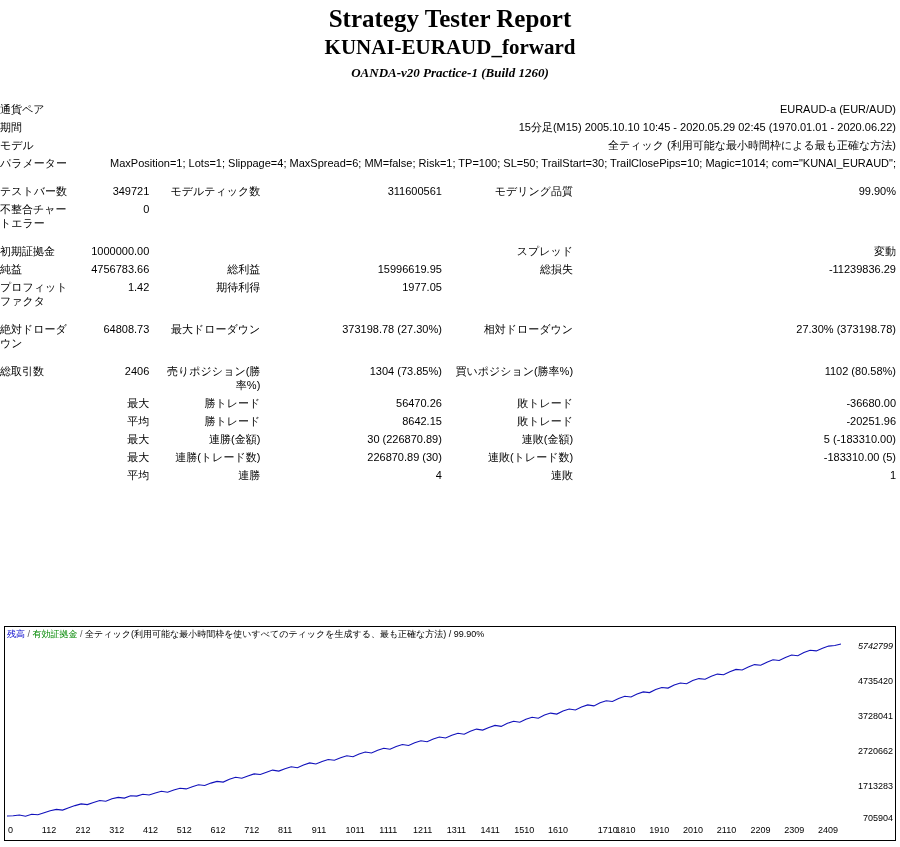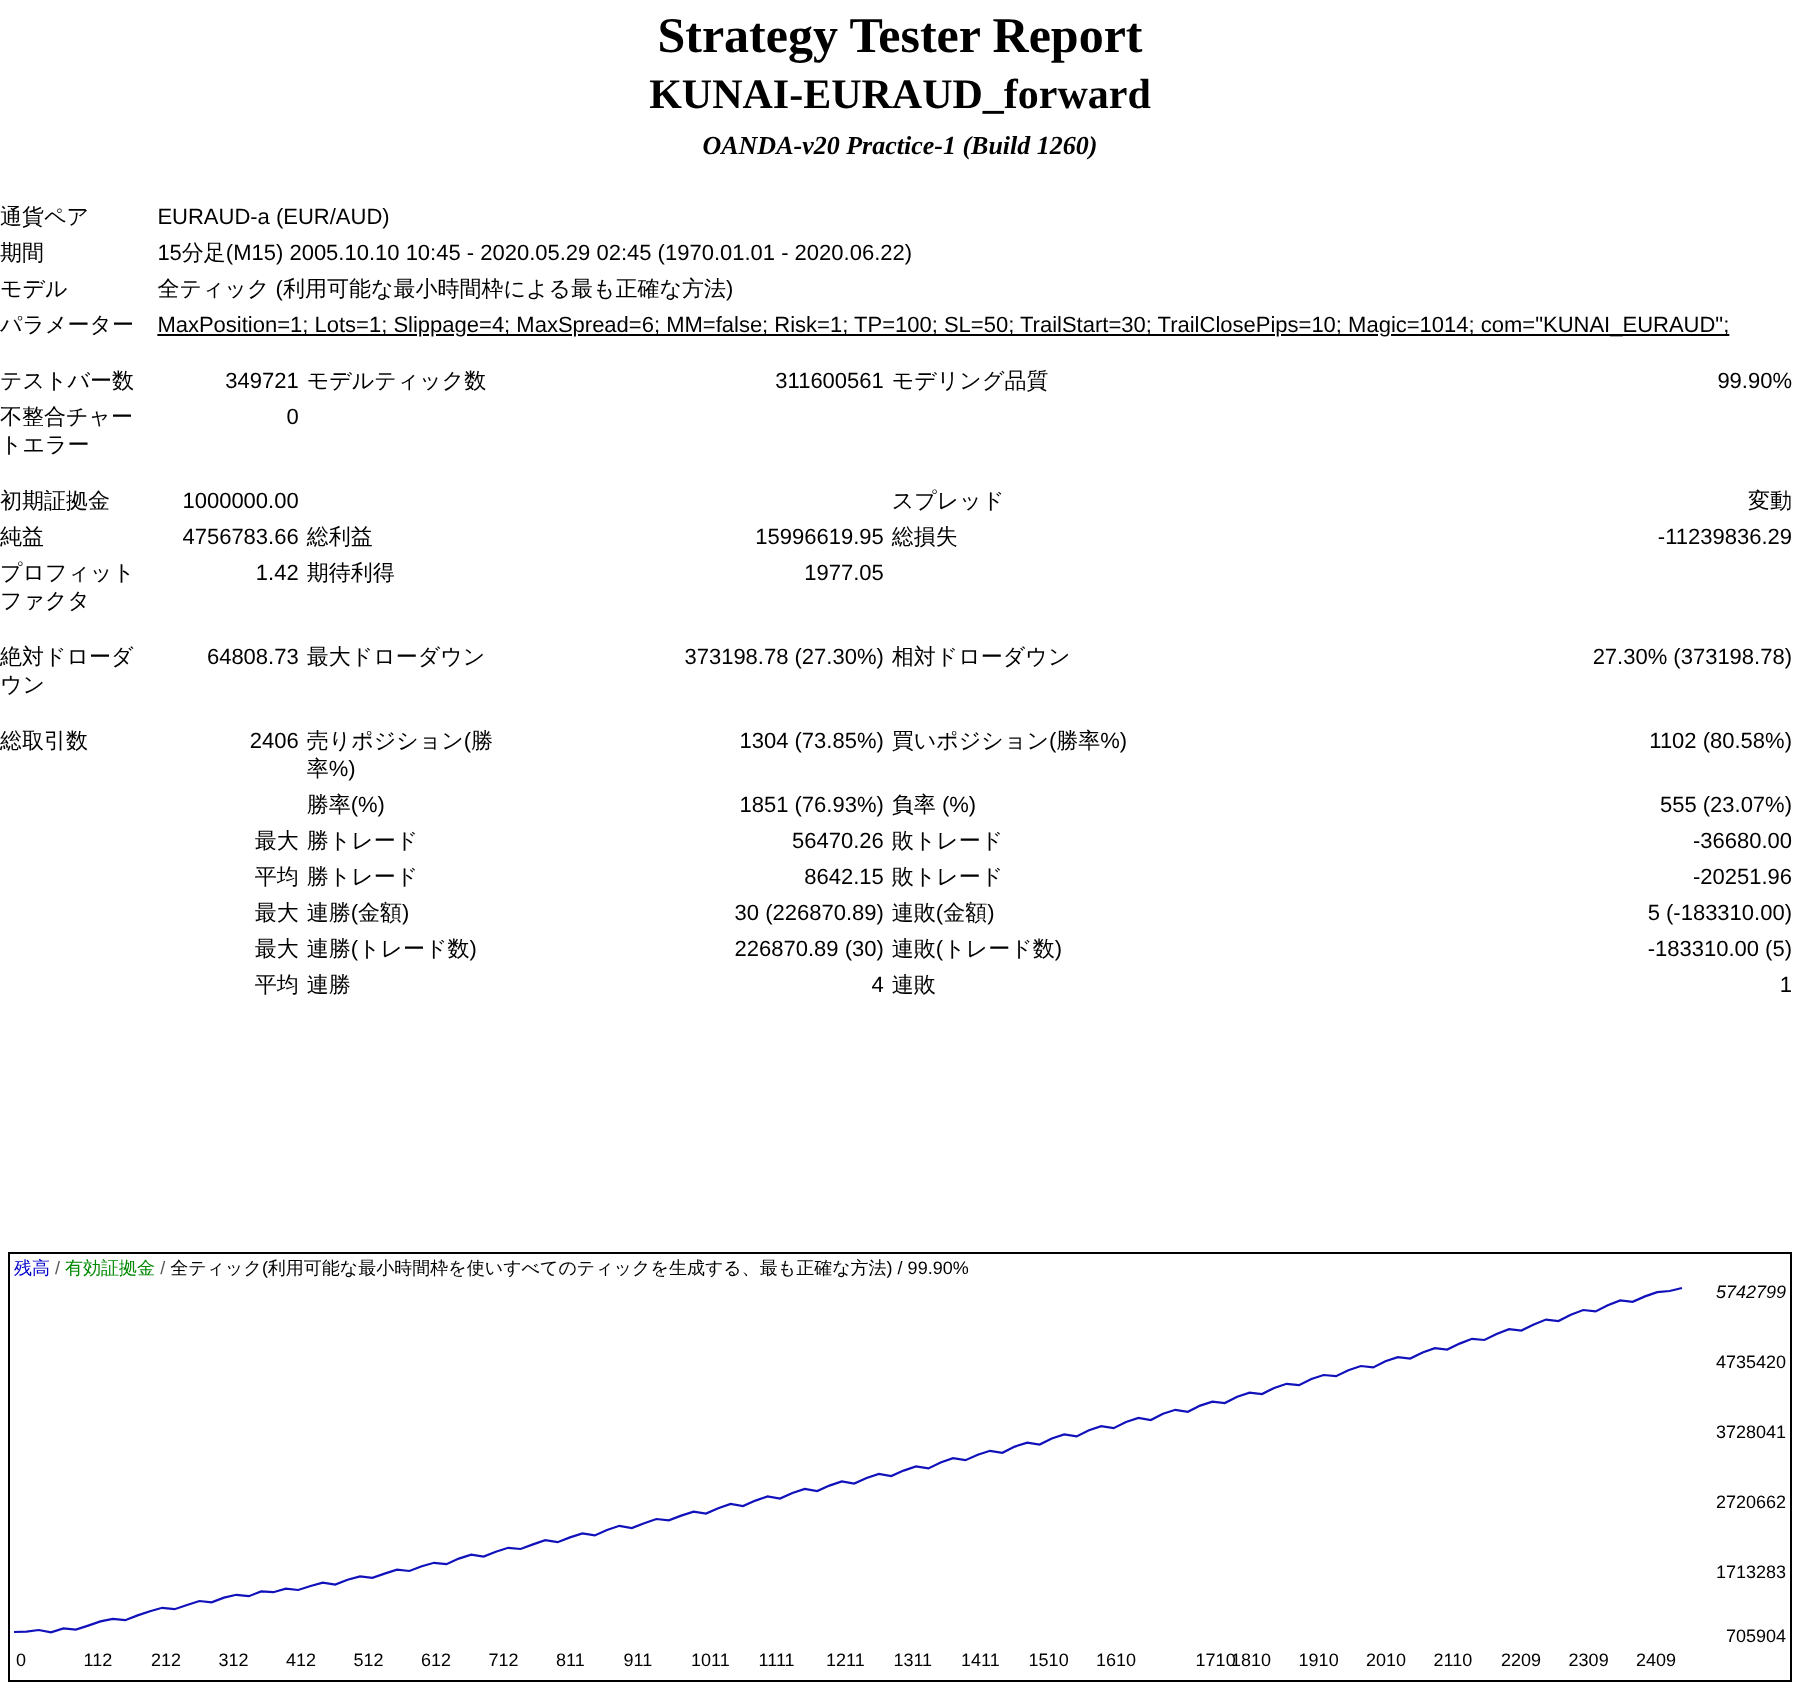--- a/index.html
+++ b/index.html
@@ -64,35 +64,34 @@
   }
   .lbl {
     text-align: left;
     padding-left: 4px;
   }
   .num {
     text-align: right;
     white-space: nowrap;
   }
   .val-left {
-    text-align: left;
+    text-align: right;
     padding-left: 8px;
   }
   .col-a { width: 78px; }
   .col-b { width: 74px; }
   .col-c { width: 110px; }
   .col-d { width: 180px; }
   .col-e { width: 130px; }
   .col-f { width: 150px; }
   .col-g { width: 170px; }
   .wrap2 { line-height: 13px; }
   .spacer-row td { height: 6px; padding: 0; }
   .params {
     line-height: 14px;
-    text-decoration: underline;
   }
   
   .chart-box {
     position: absolute;
     left: 4px;
     top: 626px;
     width: 892px;
     height: 215px;
     border: 1px solid #000000;
     box-sizing: border-box;
@@ -280,29 +279,20 @@
       <tr>
         <td class="lbl">総取引数</td>
         <td class="num">2406</td>
         <td class="val-left">売りポジション(勝率%)</td>
         <td class="num">1304 (73.85%)</td>
         <td class="val-left">買いポジション(勝率%)</td>
         <td></td>
         <td class="num">1102 (80.58%)</td>
       </tr>
 
-      <tr>
-        <td></td>
-          <td></td>
-        <td class="val-left">勝率(%)</td>
-        <td class="num">1851 (76.93%)</td>
-        <td class="val-left">負率 (%)</td>
-        <td></td>
-        <td class="num">555 (23.07%)</td>
-      </tr>
 
       <tr>
         <td></td>
         <td class="num">最大</td>
         <td class="val-left">勝トレード</td>
         <td class="num">56470.26</td>
         <td class="val-left">敗トレード</td>
         <td></td>
         <td class="num">-36680.00</td>
       </tr>

